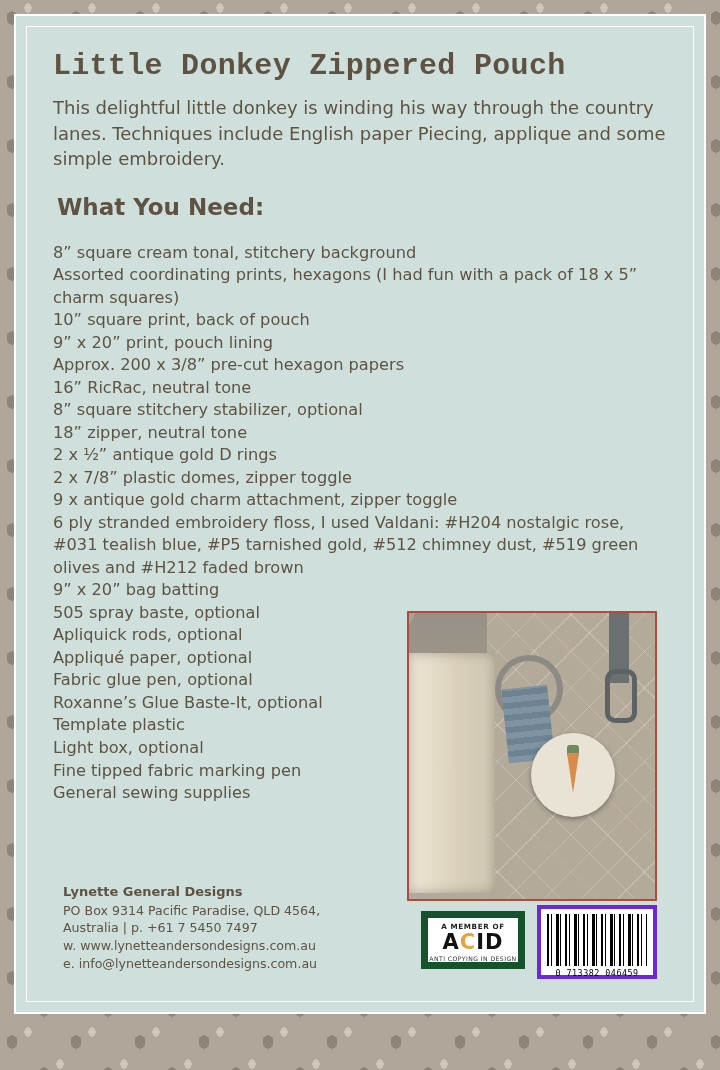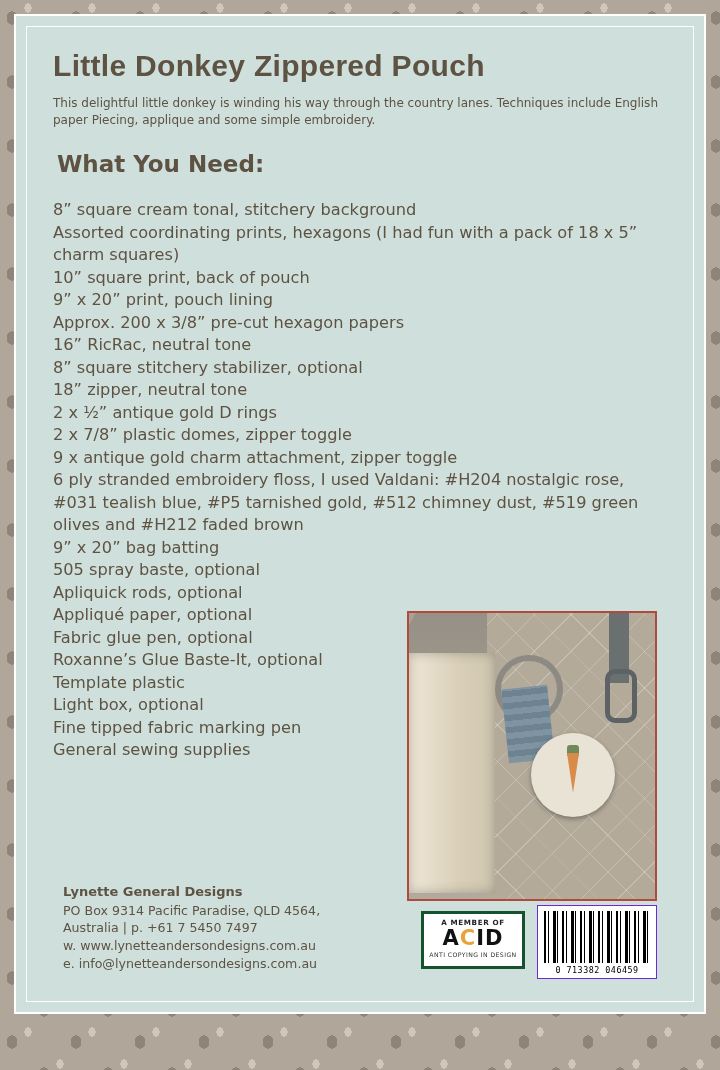--- a/index.html
+++ b/index.html
@@ -40,29 +40,29 @@
     position: absolute;
     left: 10px;
     top: 10px;
     right: 10px;
     bottom: 10px;
     border: 1px solid #ffffff;
     box-sizing: border-box;
     padding: 16px 22px 10px 26px;
   }
   .title {
-    font-family: Liberation Sans, sans-serif;
+    font-family: Liberation Mono, monospace;
     font-size: 30px;
     font-weight: bold;
     color: #5e5243;
     letter-spacing: 0.3px;
     margin: 6px 0 12px 0;
   }
   .intro {
-    font-size: 12px;
+    font-size: 18px;
     line-height: 1.42;
     color: #5e5243;
     margin: 0 0 22px 0;
     max-width: 625px;
   }
   .finished {
     font-size: 16.5px;
     color: #5e5243;
     margin: 0 0 18px 0;
   }
@@ -183,21 +183,21 @@
     font-weight: bold;
     font-size: 13px;
   }
   .acid {
     position: absolute;
     right: 168px;
     bottom: 32px;
     width: 104px;
     height: 58px;
     background: #ffffff;
-    border: 3px solid #14532d;
+    border: 7px solid #14532d;
     box-sizing: border-box;
     text-align: center;
     padding-top: 4px;
   }
   .acid .l1 {
     font-size: 7.2px;
     letter-spacing: 0.6px;
     color: #222;
     font-weight: bold;
   }
@@ -215,21 +215,21 @@
     color: #333;
     margin-top: 2px;
   }
   .barcode {
     position: absolute;
     right: 36px;
     bottom: 22px;
     width: 120px;
     height: 74px;
     background: #ffffff;
-    border: 1px solid #6d28d9;
+    border: 4px solid #6d28d9;
     box-sizing: border-box;
     padding: 5px 6px 2px 6px;
   }
   .barcode .bars {
     height: 52px;
     background-image: repeating-linear-gradient(90deg,
       #000 0 2px, #fff 2px 4px, #000 4px 5px, #fff 5px 9px,
       #000 9px 12px, #fff 12px 13px, #000 13px 14px, #fff 14px 18px);
   }
   .barcode .num {

